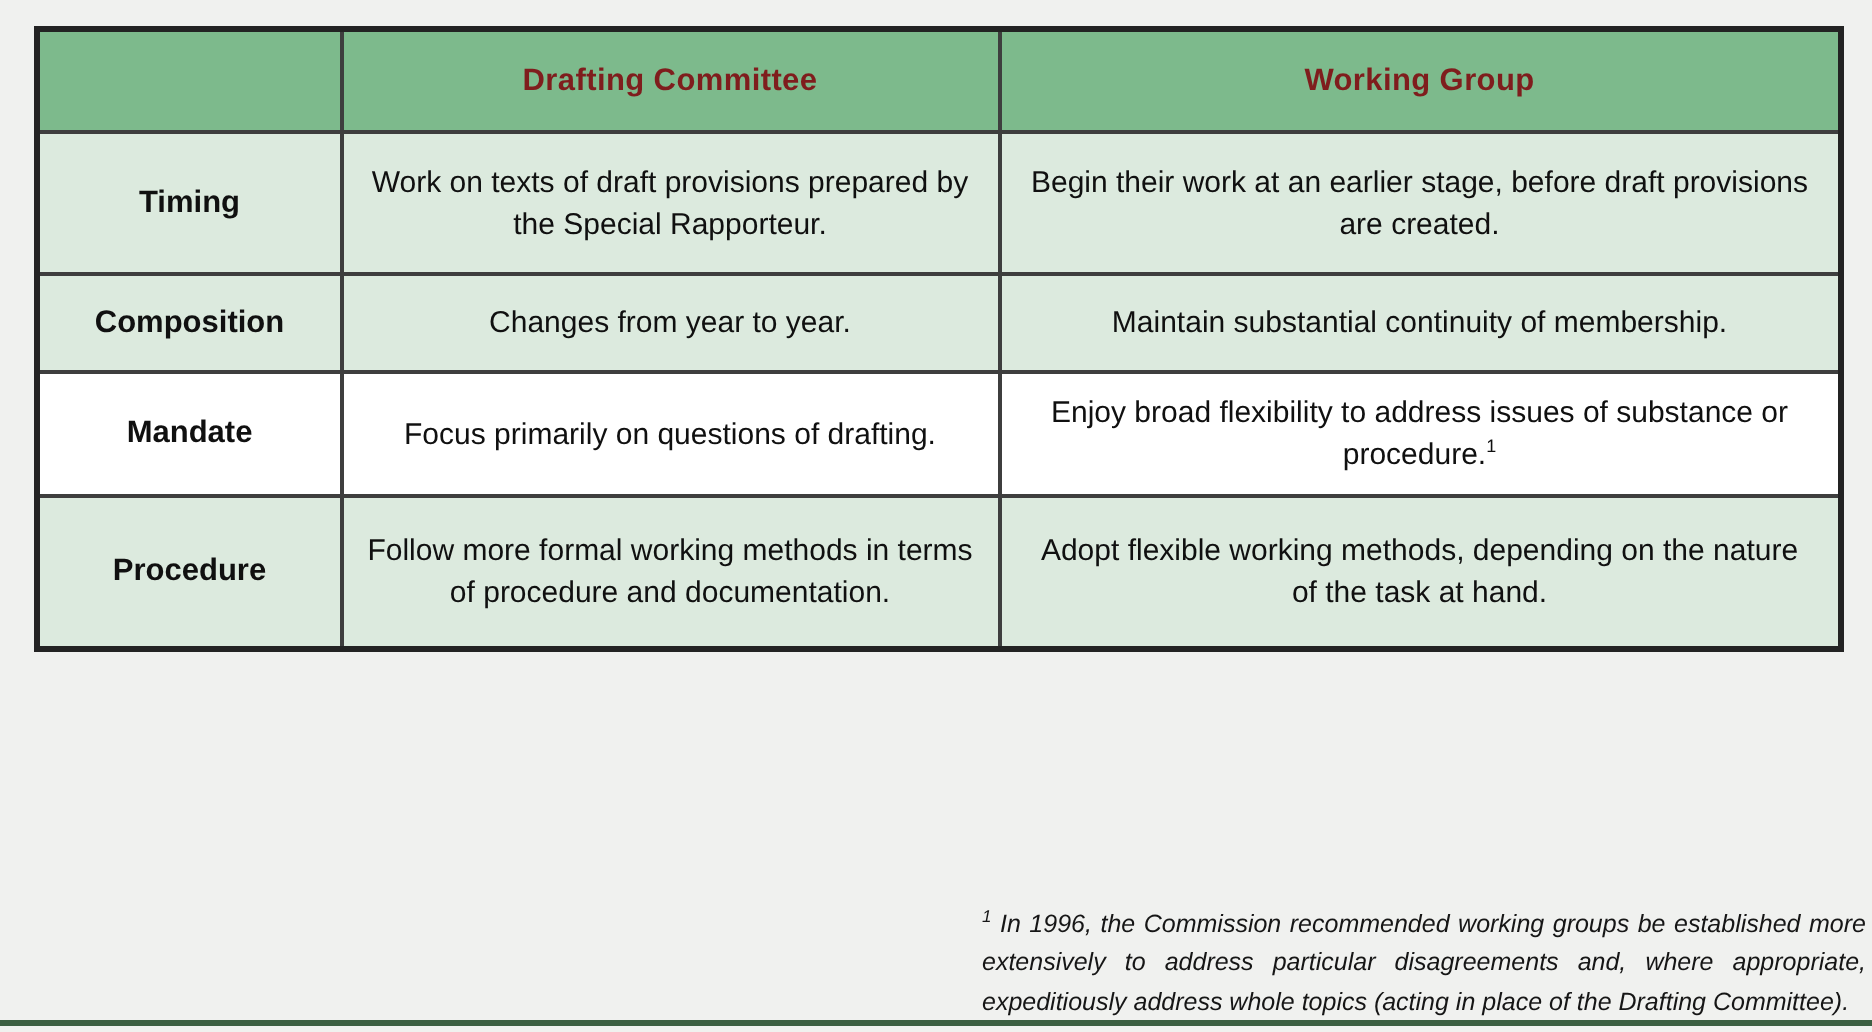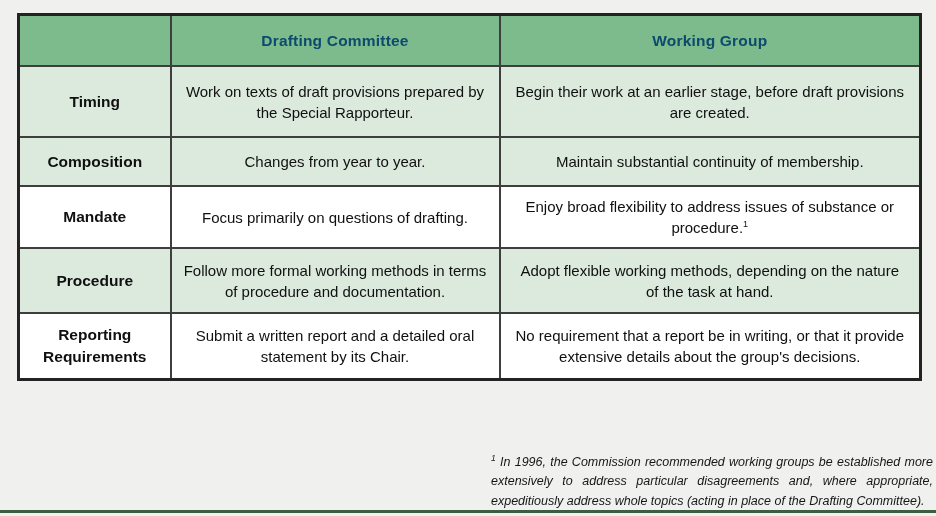--- a/index.html
+++ b/index.html
@@ -22,36 +22,36 @@
     text-align:center;
     vertical-align:middle;
     padding:4px 12px;
     font-size:15px;
     line-height:1.4;
     color:#101010;
     background:#ffffff;
   }
   thead th{
     background:#7dba8c;
-    color:#0c4a6e;
+    color:#7f1d1d;
     font-weight:bold;
     font-size:15.5px;
     height:41px;
     letter-spacing:.2px;
   }
   td.label{
     font-weight:bold;
     font-size:15.5px;
   }
   tr.green td{background:#dceade;}
   tr.r-timing{height:71px;}
   tr.r-duration{height:51px;}
   tr.r-composition{height:49px;}
   tr.r-mandate{height:62px;}
-  tr.r-procedure{height:65px;}
+  tr.r-procedure{height:76px;}
   tr.r-reporting{height:66px;}
   sup.ref{font-size:9px;line-height:0;}
   .footnote{
     position:absolute;
     left:477px;top:453px;width:442px;
     font-style:italic;
     font-size:12.5px;
     line-height:1.55;
     text-align:justify;
     color:#161616;
@@ -97,25 +97,20 @@
       <tr class="r-mandate">
         <td class="label">Mandate</td>
         <td>Focus primarily on questions of drafting.</td>
         <td><span>Enjoy broad flexibility to address issues of substance or procedure.</span><sup class="ref">1</sup></td>
       </tr>
       <tr class="green r-procedure">
         <td class="label">Procedure</td>
         <td>Follow more formal working methods in terms of procedure and documentation.</td>
         <td>Adopt flexible working methods, depending on the nature of the task at hand.</td>
       </tr>
-      <tr class="r-reporting">
-        <td class="label">Reporting Requirements</td>
-        <td>Submit a written report and a detailed oral statement by its Chair.</td>
-        <td>No requirement that a report be in writing, or that it provide extensive details about the group's decisions.</td>
-      </tr>
     </tbody>
   </table>
 
   <div class="footnote"><sup>1</sup> <span>In 1996, the Commission recommended working groups be established more extensively to address particular disagreements and, where appropriate, expeditiously address whole topics (acting in place of the Drafting Committee).</span></div>
 
   <div class="bottom-rule"></div>
 
 </div>
 
 </body></html>

